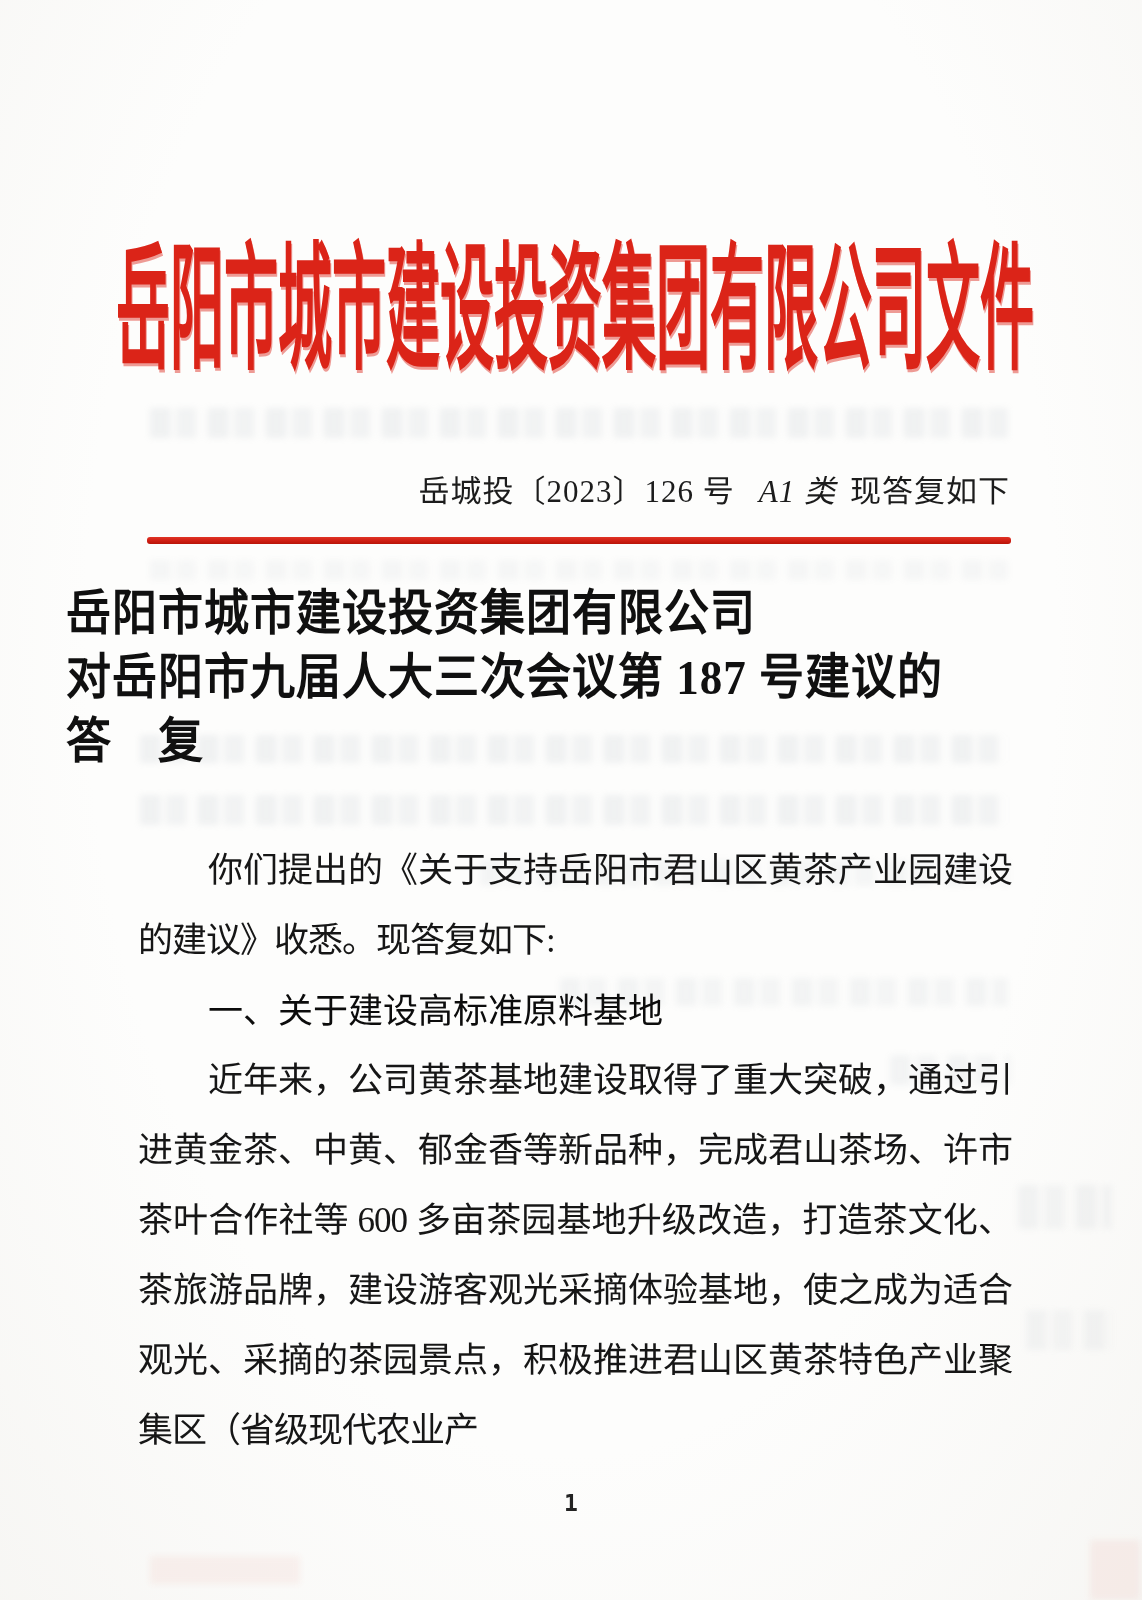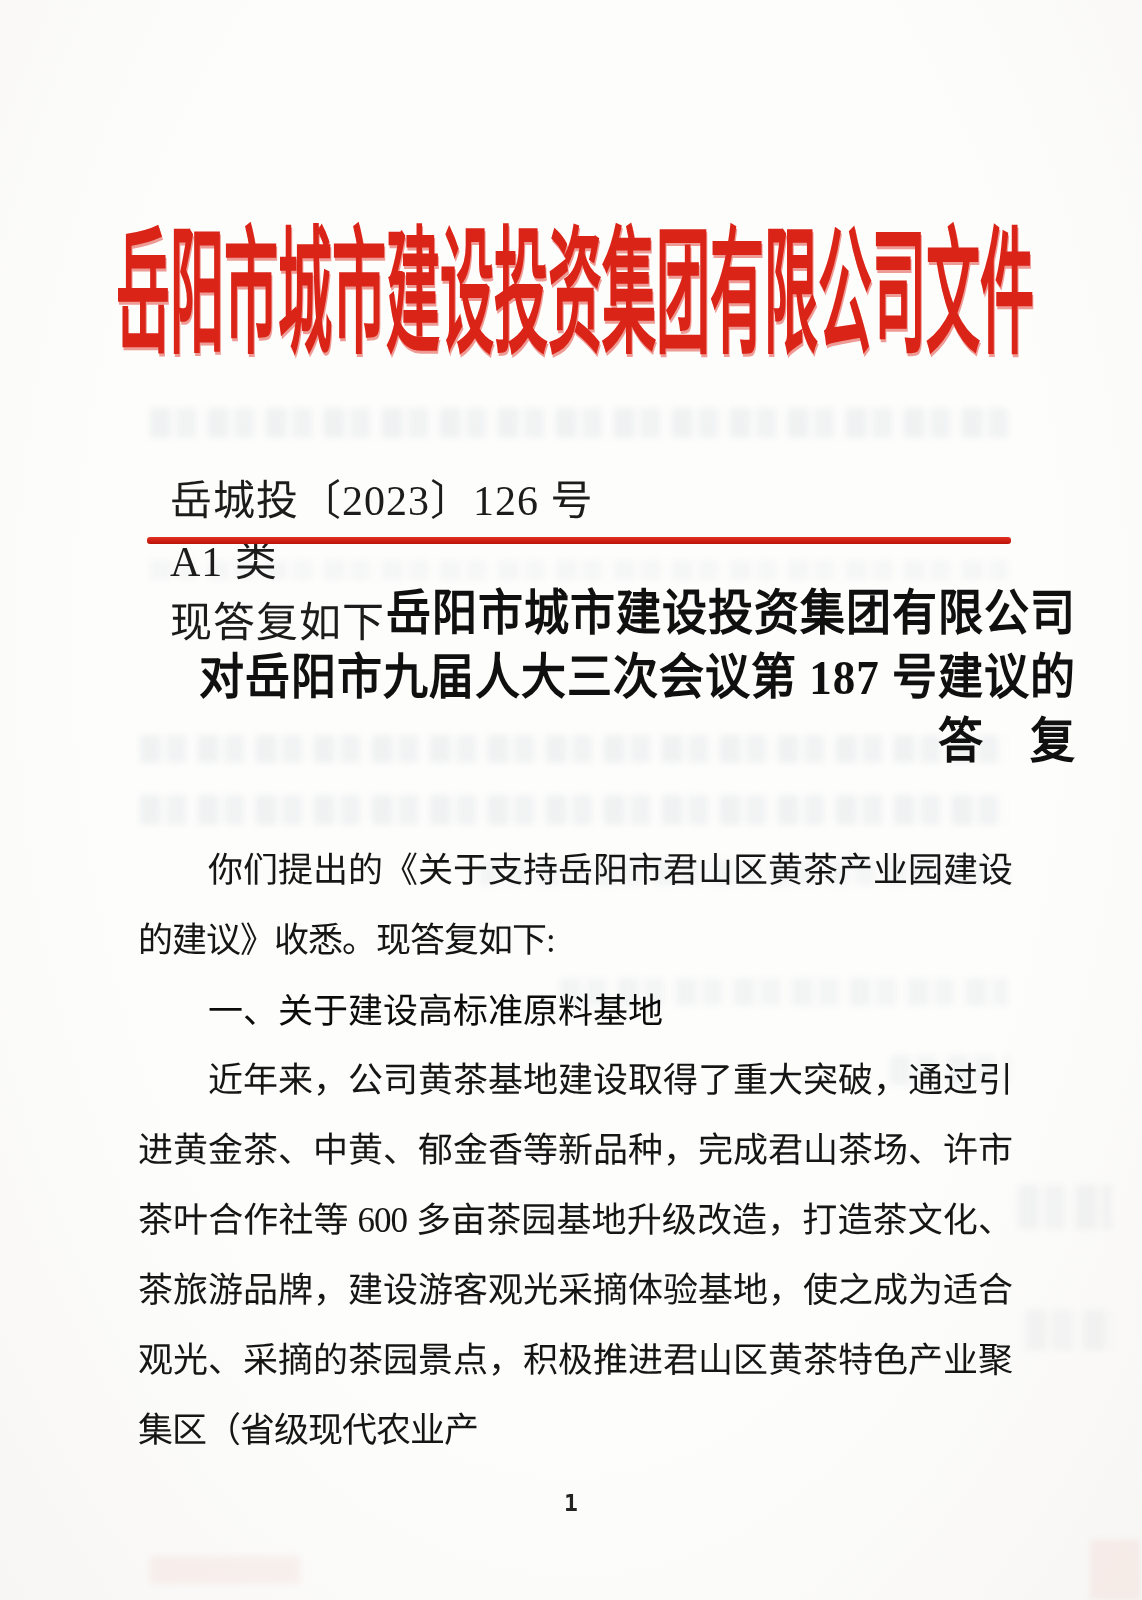--- a/index.html
+++ b/index.html
@@ -17,21 +17,21 @@
     width: 1142px;
     height: 1600px;
     background:
       radial-gradient(ellipse at 50% 40%, rgba(255,255,255,0) 60%, rgba(235,233,228,0.35) 100%),
       var(--page-background, #fdfdfc);
   }
 
   
   .masthead {
     position: absolute;
-    top: 232px;
+    top: 248px;
     left: 135px;
     width: 880px;
     height: 150px;
     display: flex;
     align-items: flex-end;
     justify-content: center;
   }
   .masthead-text {
     font-size: 54px;
     font-weight: 700;
@@ -45,47 +45,46 @@
 
   
   .doc-info {
     position: absolute;
     top: 466px;
     left: 140px;
     width: 870px;
     display: flex;
     justify-content: flex-end;
     align-items: baseline;
-    font-size: 42px;
+    font-size: 31px;
     color: #1c1c1c;
     letter-spacing: 1px;
     white-space: nowrap;
-    flex-direction: column;
   }
-  .doc-info .gap-wide { margin-left: 30px; }
+  .doc-info .gap-wide { margin-left: 24px; font-style: italic; }
   .doc-info .gap-narrow { margin-left: 14px; }
 
   
   .red-rule {
     position: absolute;
     top: 537px;
     left: 147px;
     width: 864px;
     height: 7px;
     border-radius: 3px;
     background: linear-gradient(180deg, #e03426 0%, var(--rule-red, #cf1d12) 55%, #b81408 100%);
   }
 
   
   .doc-title {
     position: absolute;
     top: 582px;
     left: 66px;
     width: 1010px;
-    text-align: right;
+    text-align: left;
     font-weight: 700;
     color: #101010;
     line-height: 64px;
     font-size: 45px;
     letter-spacing: 1px;
   }
   .doc-title .t-line { transform: scaleY(1.1); transform-origin: center; white-space: nowrap; }
 
   
   .body-block {

